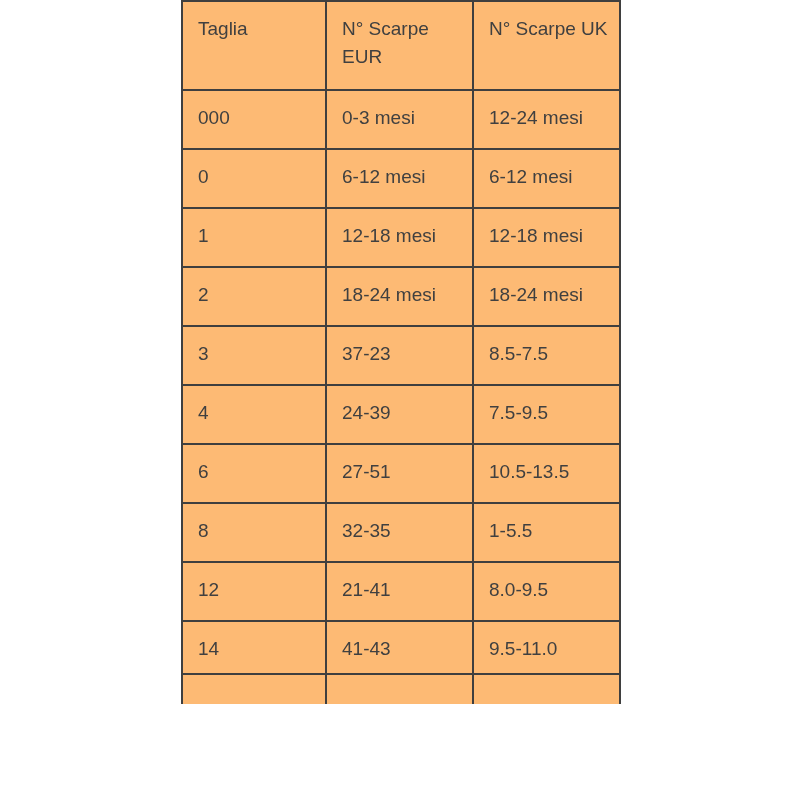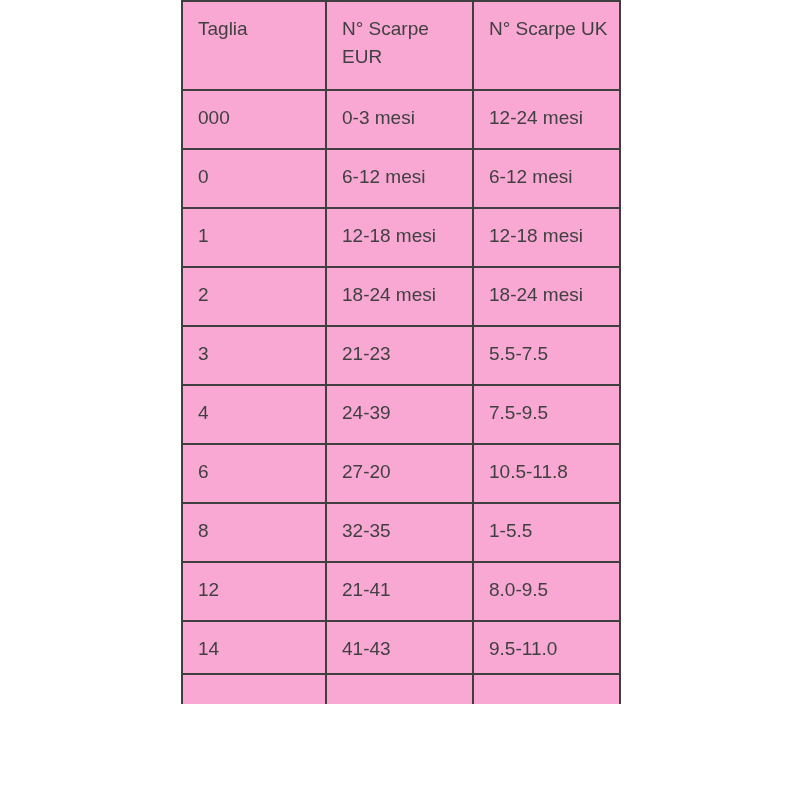--- a/index.html
+++ b/index.html
@@ -23,21 +23,21 @@
     overflow: hidden;
   }
   table.size-chart {
     border-collapse: collapse;
     table-layout: fixed;
     width: 438px;
   }
   table.size-chart th,
   table.size-chart td {
     border: 2px solid #3f3f3f;
-    background: #f9a8d4;
+    background: #fdba74;
     color: #404040;
     font-size: 19px;
     font-weight: 400;
     text-align: left;
     vertical-align: top;
     padding: 13px 10px 10px 15px;
     line-height: 28px;
     overflow: hidden;
     box-sizing: border-box;
   }
@@ -80,32 +80,32 @@
           <td>12-18 mesi</td>
           <td>12-18 mesi</td>
         </tr>
         <tr>
           <td>2</td>
           <td>18-24 mesi</td>
           <td>18-24 mesi</td>
         </tr>
         <tr>
           <td>3</td>
-          <td>21-23</td>
-          <td>5.5-7.5</td>
+          <td>37-23</td>
+          <td>8.5-7.5</td>
         </tr>
         <tr>
           <td>4</td>
           <td>24-39</td>
           <td>7.5-9.5</td>
         </tr>
         <tr>
           <td>6</td>
-          <td>27-20</td>
-          <td>10.5-11.8</td>
+          <td>27-51</td>
+          <td>10.5-13.5</td>
         </tr>
         <tr>
           <td>8</td>
           <td>32-35</td>
           <td>1-5.5</td>
         </tr>
         <tr>
           <td>12</td>
           <td>21-41</td>
           <td>8.0-9.5</td>

